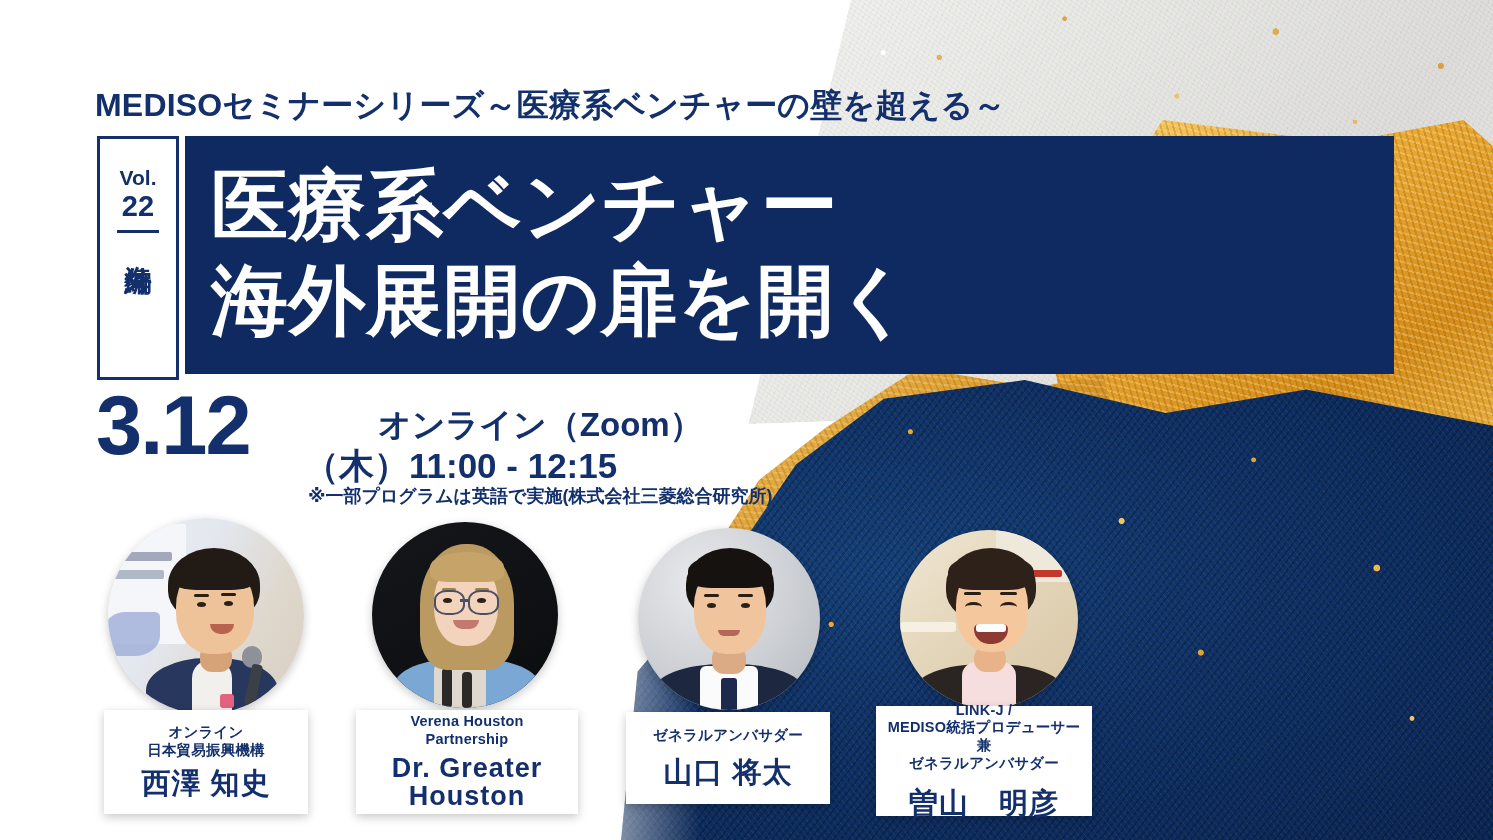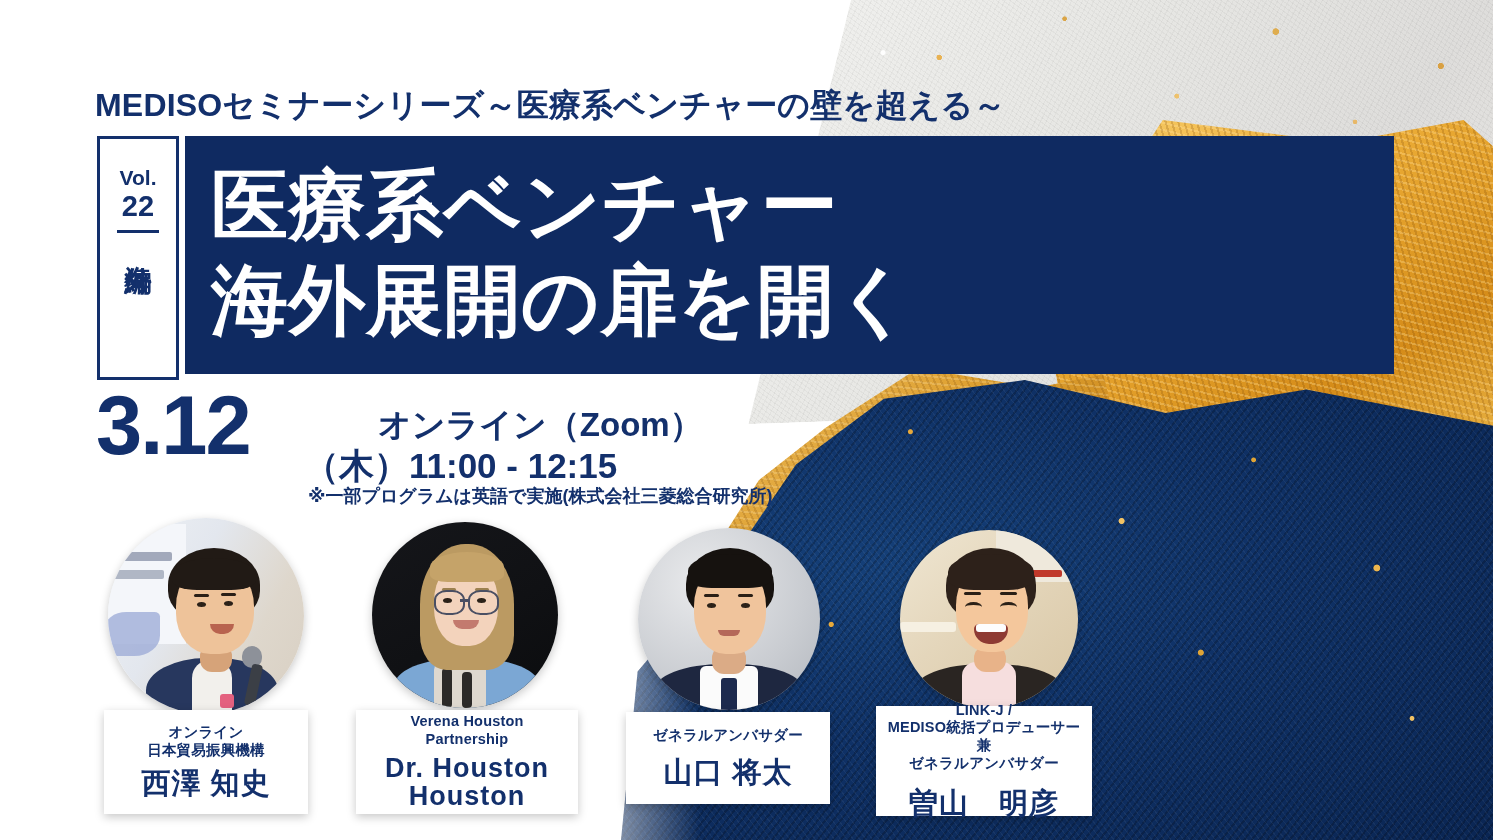--- a/index.html
+++ b/index.html
@@ -393,21 +393,21 @@
         <div class="glasses-l" style="left:62px;top:68px;"></div>
         <div class="glasses-r" style="left:96px;top:68px;"></div>
         <div class="glasses-bridge" style="left:88px;top:77px;"></div>
         <div class="eye" style="left:71px;top:76px;"></div>
         <div class="eye" style="left:105px;top:76px;"></div>
         <div class="mouth" style="left:81px;top:98px;width:26px;height:9px;background:#c37a6e;"></div>
       </div>
       <div class="plate" style="left:356px; top:710px; width:222px; height:104px;">
         <div class="plate-org">Verena Houston</div>
         <div class="plate-org">Partnership</div>
-        <div class="plate-name sm" style="margin-top:5px;">Dr. Houston</div>
+        <div class="plate-name sm" style="margin-top:5px;">Dr. Greater</div>
         <div class="plate-name sm">Houston</div>
       </div>
     </div>
 
     <div class="speaker">
       <div class="portrait" style="left:638px; top:528px; width:182px; height:182px;">
         <div class="pf" style="background:radial-gradient(circle at 35% 30%,#e9eaec 0%,#c9ccd1 60%,#b2b6bd 100%);"></div>
         <div class="face-body" style="left:16px;top:136px;width:150px;height:58px;background:#1e2740;"></div>
         <div style="position:absolute;left:62px;top:138px;width:58px;height:56px;background:#fbfbfb;border-radius:6px;"></div>
         <div style="position:absolute;left:83px;top:150px;width:16px;height:44px;background:#1d2a4e;border-radius:3px;"></div>

